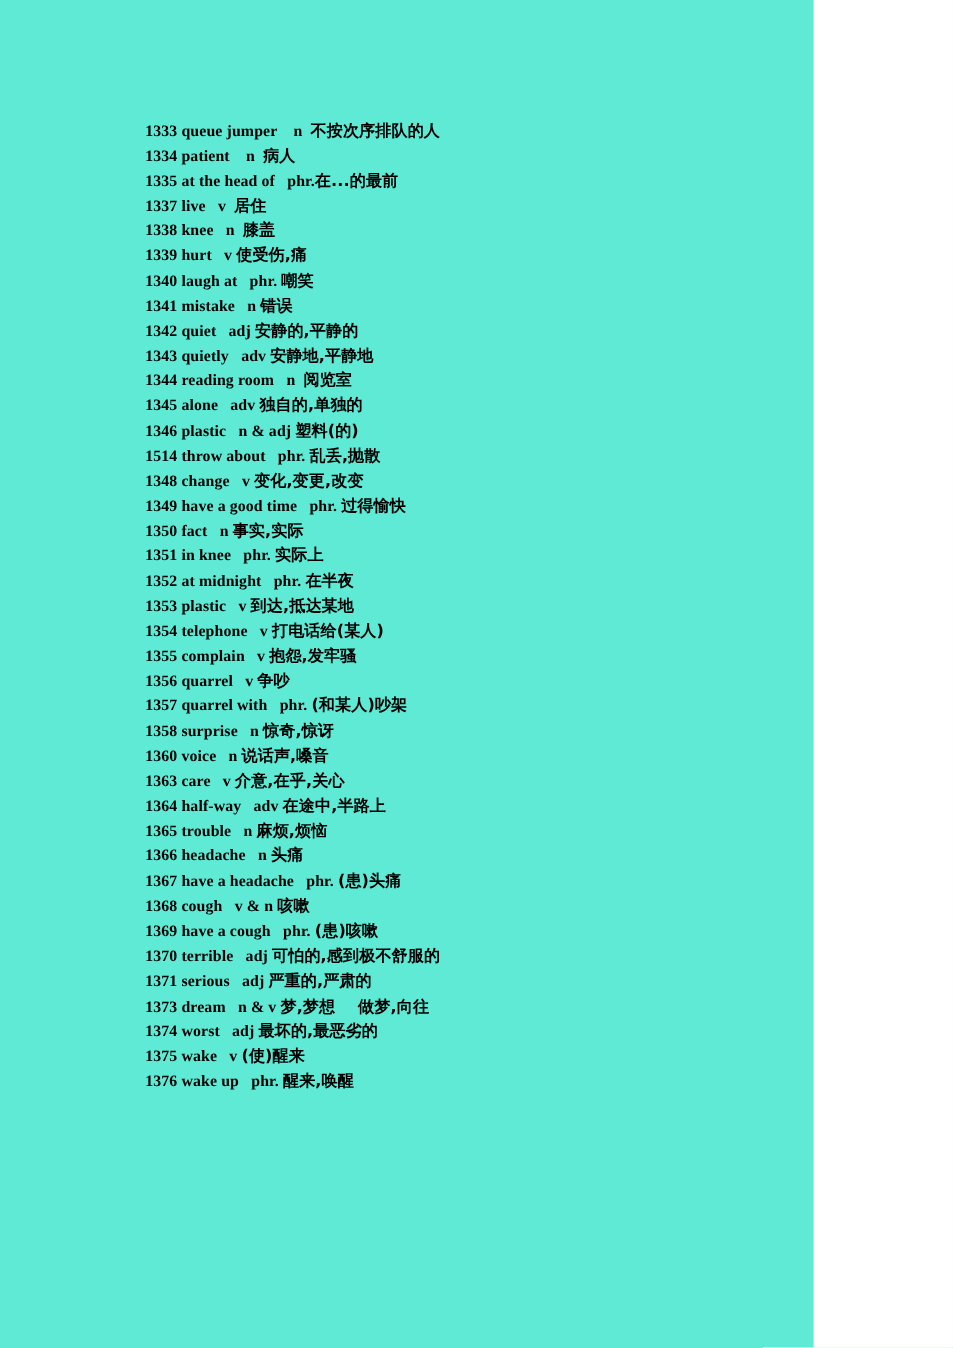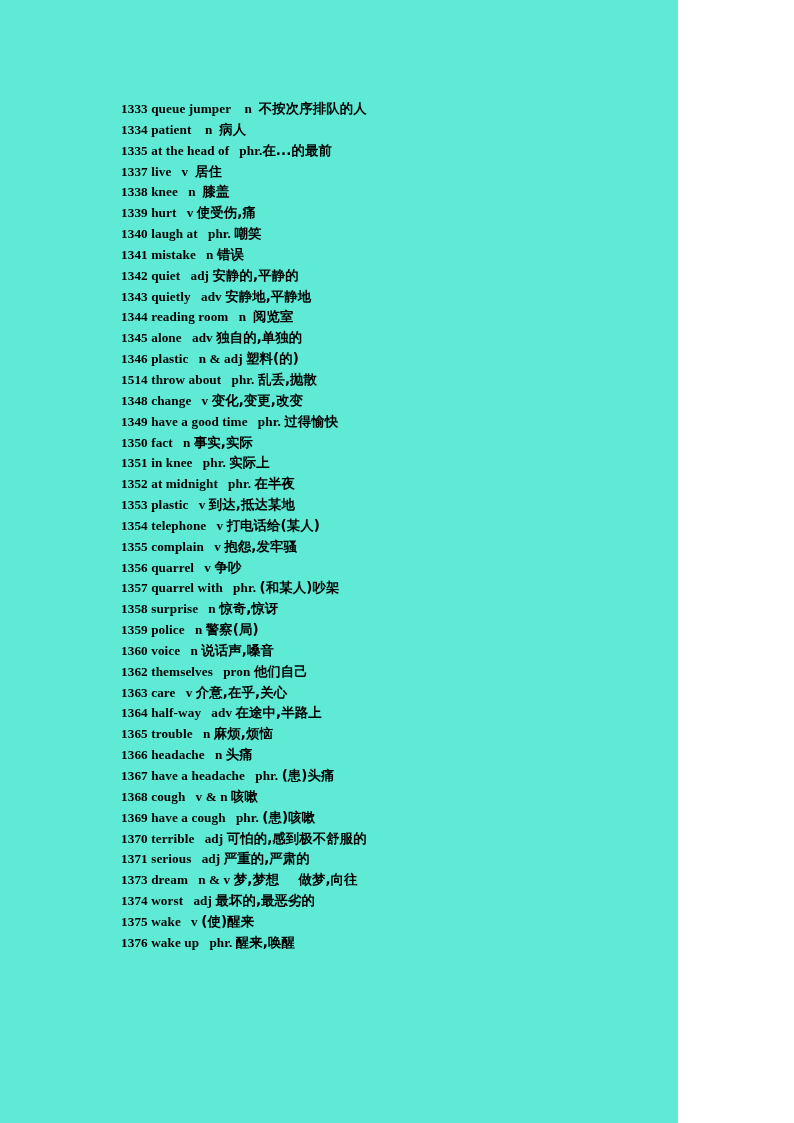--- a/index.html
+++ b/index.html
@@ -81,23 +81,21 @@
       <div class="entry"><span class="num">1349</span><span class="sep"> </span><span class="word">have a good time</span><span class="sep">   </span><span class="pos">phr.</span><span class="sep"> </span><span class="cn">过得愉快</span></div>
       <div class="entry"><span class="num">1350</span><span class="sep"> </span><span class="word">fact</span><span class="sep">   </span><span class="pos">n</span><span class="sep"> </span><span class="cn">事实,实际</span></div>
       <div class="entry"><span class="num">1351</span><span class="sep"> </span><span class="word">in knee</span><span class="sep">   </span><span class="pos">phr.</span><span class="sep"> </span><span class="cn">实际上</span></div>
       <div class="entry"><span class="num">1352</span><span class="sep"> </span><span class="word">at midnight</span><span class="sep">   </span><span class="pos">phr.</span><span class="sep"> </span><span class="cn">在半夜</span></div>
       <div class="entry"><span class="num">1353</span><span class="sep"> </span><span class="word">plastic</span><span class="sep">   </span><span class="pos">v</span><span class="sep"> </span><span class="cn">到达,抵达某地</span></div>
       <div class="entry"><span class="num">1354</span><span class="sep"> </span><span class="word">telephone</span><span class="sep">   </span><span class="pos">v</span><span class="sep"> </span><span class="cn">打电话给(某人)</span></div>
       <div class="entry"><span class="num">1355</span><span class="sep"> </span><span class="word">complain</span><span class="sep">   </span><span class="pos">v</span><span class="sep"> </span><span class="cn">抱怨,发牢骚</span></div>
       <div class="entry"><span class="num">1356</span><span class="sep"> </span><span class="word">quarrel</span><span class="sep">   </span><span class="pos">v</span><span class="sep"> </span><span class="cn">争吵</span></div>
       <div class="entry"><span class="num">1357</span><span class="sep"> </span><span class="word">quarrel with</span><span class="sep">   </span><span class="pos">phr.</span><span class="sep"> </span><span class="cn">(和某人)吵架</span></div>
       <div class="entry"><span class="num">1358</span><span class="sep"> </span><span class="word">surprise</span><span class="sep">   </span><span class="pos">n</span><span class="sep"> </span><span class="cn">惊奇,惊讶</span></div>
-      <div class="entry"><span class="num">1359</span><span class="sep"> </span><span class="word">police</span><span class="sep">   </span><span class="pos">n</span><span class="sep"> </span><span class="cn">警察(局)</span></div>
       <div class="entry"><span class="num">1360</span><span class="sep"> </span><span class="word">voice</span><span class="sep">   </span><span class="pos">n</span><span class="sep"> </span><span class="cn">说话声,嗓音</span></div>
-      <div class="entry"><span class="num">1362</span><span class="sep"> </span><span class="word">themselves</span><span class="sep">   </span><span class="pos">pron</span><span class="sep"> </span><span class="cn">他们自己</span></div>
       <div class="entry"><span class="num">1363</span><span class="sep"> </span><span class="word">care</span><span class="sep">   </span><span class="pos">v</span><span class="sep"> </span><span class="cn">介意,在乎,关心</span></div>
       <div class="entry"><span class="num">1364</span><span class="sep"> </span><span class="word">half-way</span><span class="sep">   </span><span class="pos">adv</span><span class="sep"> </span><span class="cn">在途中,半路上</span></div>
       <div class="entry"><span class="num">1365</span><span class="sep"> </span><span class="word">trouble</span><span class="sep">   </span><span class="pos">n</span><span class="sep"> </span><span class="cn">麻烦,烦恼</span></div>
       <div class="entry"><span class="num">1366</span><span class="sep"> </span><span class="word">headache</span><span class="sep">   </span><span class="pos">n</span><span class="sep"> </span><span class="cn">头痛</span></div>
       <div class="entry"><span class="num">1367</span><span class="sep"> </span><span class="word">have a headache</span><span class="sep">   </span><span class="pos">phr.</span><span class="sep"> </span><span class="cn">(患)头痛</span></div>
       <div class="entry"><span class="num">1368</span><span class="sep"> </span><span class="word">cough</span><span class="sep">   </span><span class="pos">v &amp; n</span><span class="sep"> </span><span class="cn">咳嗽</span></div>
       <div class="entry"><span class="num">1369</span><span class="sep"> </span><span class="word">have a cough</span><span class="sep">   </span><span class="pos">phr.</span><span class="sep"> </span><span class="cn">(患)咳嗽</span></div>
       <div class="entry"><span class="num">1370</span><span class="sep"> </span><span class="word">terrible</span><span class="sep">   </span><span class="pos">adj</span><span class="sep"> </span><span class="cn">可怕的,感到极不舒服的</span></div>
       <div class="entry"><span class="num">1371</span><span class="sep"> </span><span class="word">serious</span><span class="sep">   </span><span class="pos">adj</span><span class="sep"> </span><span class="cn">严重的,严肃的</span></div>
       <div class="entry"><span class="num">1373</span><span class="sep"> </span><span class="word">dream</span><span class="sep">   </span><span class="pos">n &amp; v</span><span class="sep"> </span><span class="cn">梦,梦想    做梦,向往</span></div>

